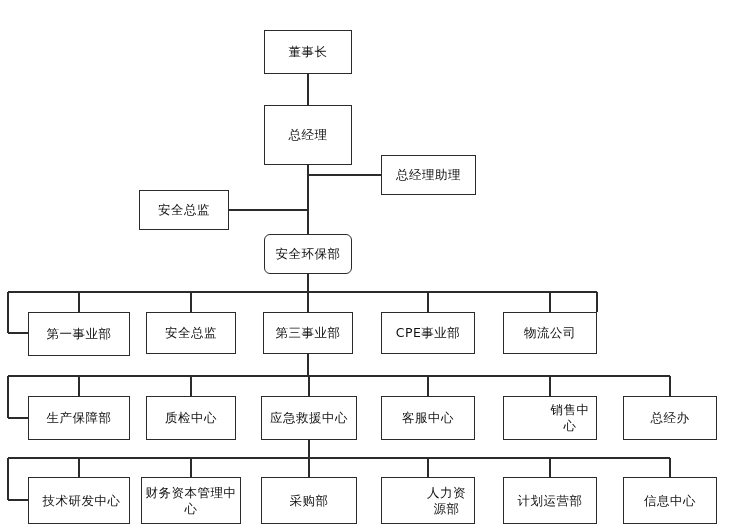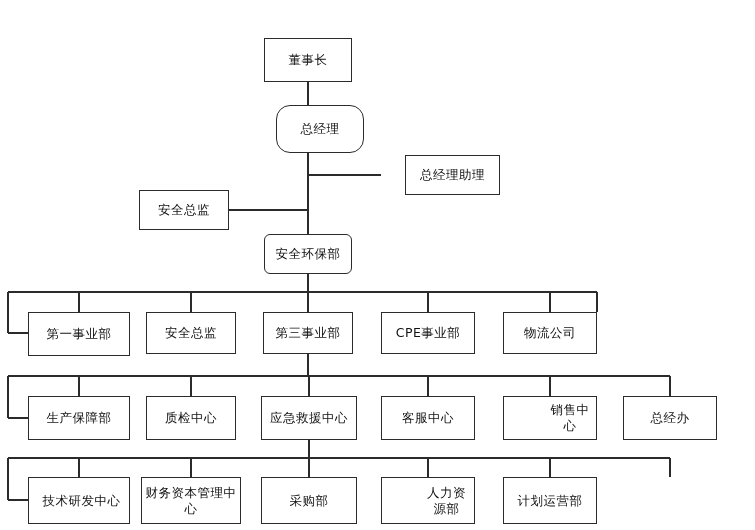--- a/index.html
+++ b/index.html
@@ -84,23 +84,23 @@
       <line x1="8" y1="500" x2="28" y2="500"></line>
       <line x1="79" y1="458" x2="79" y2="477"></line>
       <line x1="191" y1="458" x2="191" y2="477"></line>
       <line x1="309" y1="458" x2="309" y2="477"></line>
       <line x1="428" y1="458" x2="428" y2="477"></line>
       <line x1="550" y1="458" x2="550" y2="477"></line>
       <line x1="670" y1="458" x2="670" y2="477"></line>
     </g>
   </svg>
 
-  <div class="node" style="left:264px;top:30px;width:88px;height:44px;margin-top:8px;">董事长</div>
-  <div class="node" style="left:276px;top:105px;width:88px;height:48px;border-radius:14px;">总经理</div>
-  <div class="node" style="left:381px;top:155px;width:95px;height:40px;margin-left:24px;">总经理助理</div>
+  <div class="node" style="left:264px;top:30px;width:88px;height:44px;">董事长</div>
+  <div class="node" style="left:264px;top:105px;width:88px;height:60px;">总经理</div>
+  <div class="node" style="left:381px;top:155px;width:95px;height:40px;">总经理助理</div>
   <div class="node" style="left:139px;top:190px;width:90px;height:40px;">安全总监</div>
   <div class="node" style="left:264px;top:234px;width:88px;height:40px;border-radius:6px;">安全环保部</div>
 
   <div class="node" style="left:28px;top:312px;width:102px;height:44px;">第一事业部</div>
   <div class="node" style="left:146px;top:312px;width:90px;height:42px;">安全总监</div>
   <div class="node" style="left:263px;top:312px;width:90px;height:42px;">第三事业部</div>
   <div class="node" style="left:381px;top:312px;width:94px;height:42px;">CPE事业部</div>
   <div class="node" style="left:503px;top:312px;width:94px;height:42px;">物流公司</div>
 
   <div class="node" style="left:28px;top:396px;width:102px;height:44px;">生产保障部</div>
@@ -108,14 +108,15 @@
   <div class="node" style="left:261px;top:396px;width:96px;height:44px;">应急救援中心</div>
   <div class="node" style="left:381px;top:396px;width:94px;height:44px;">客服中心</div>
   <div class="node" style="left:503px;top:396px;width:94px;height:44px;padding-left:43px;">销售中心</div>
   <div class="node" style="left:623px;top:396px;width:94px;height:44px;">总经办</div>
 
   <div class="node" style="left:28px;top:477px;width:102px;height:47px;padding-left:8px;">技术研发中心</div>
   <div class="node" style="left:141px;top:477px;width:100px;height:47px;">财务资本管理中心</div>
   <div class="node" style="left:261px;top:477px;width:96px;height:47px;">采购部</div>
   <div class="node" style="left:381px;top:477px;width:94px;height:47px;padding-left:40px;">人力资源部</div>
   <div class="node" style="left:503px;top:477px;width:94px;height:47px;">计划运营部</div>
+  <div class="node" style="left:623px;top:477px;width:94px;height:47px;">信息中心</div>
 
 </div>
 
 </body></html>

